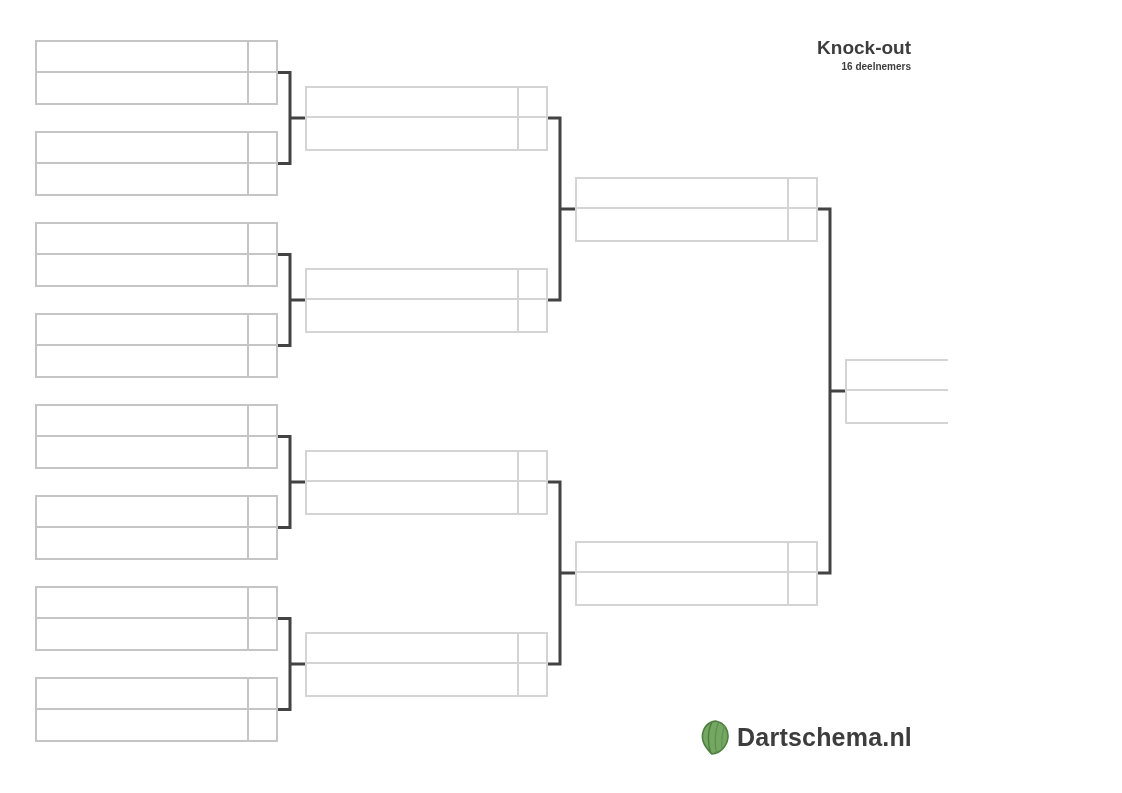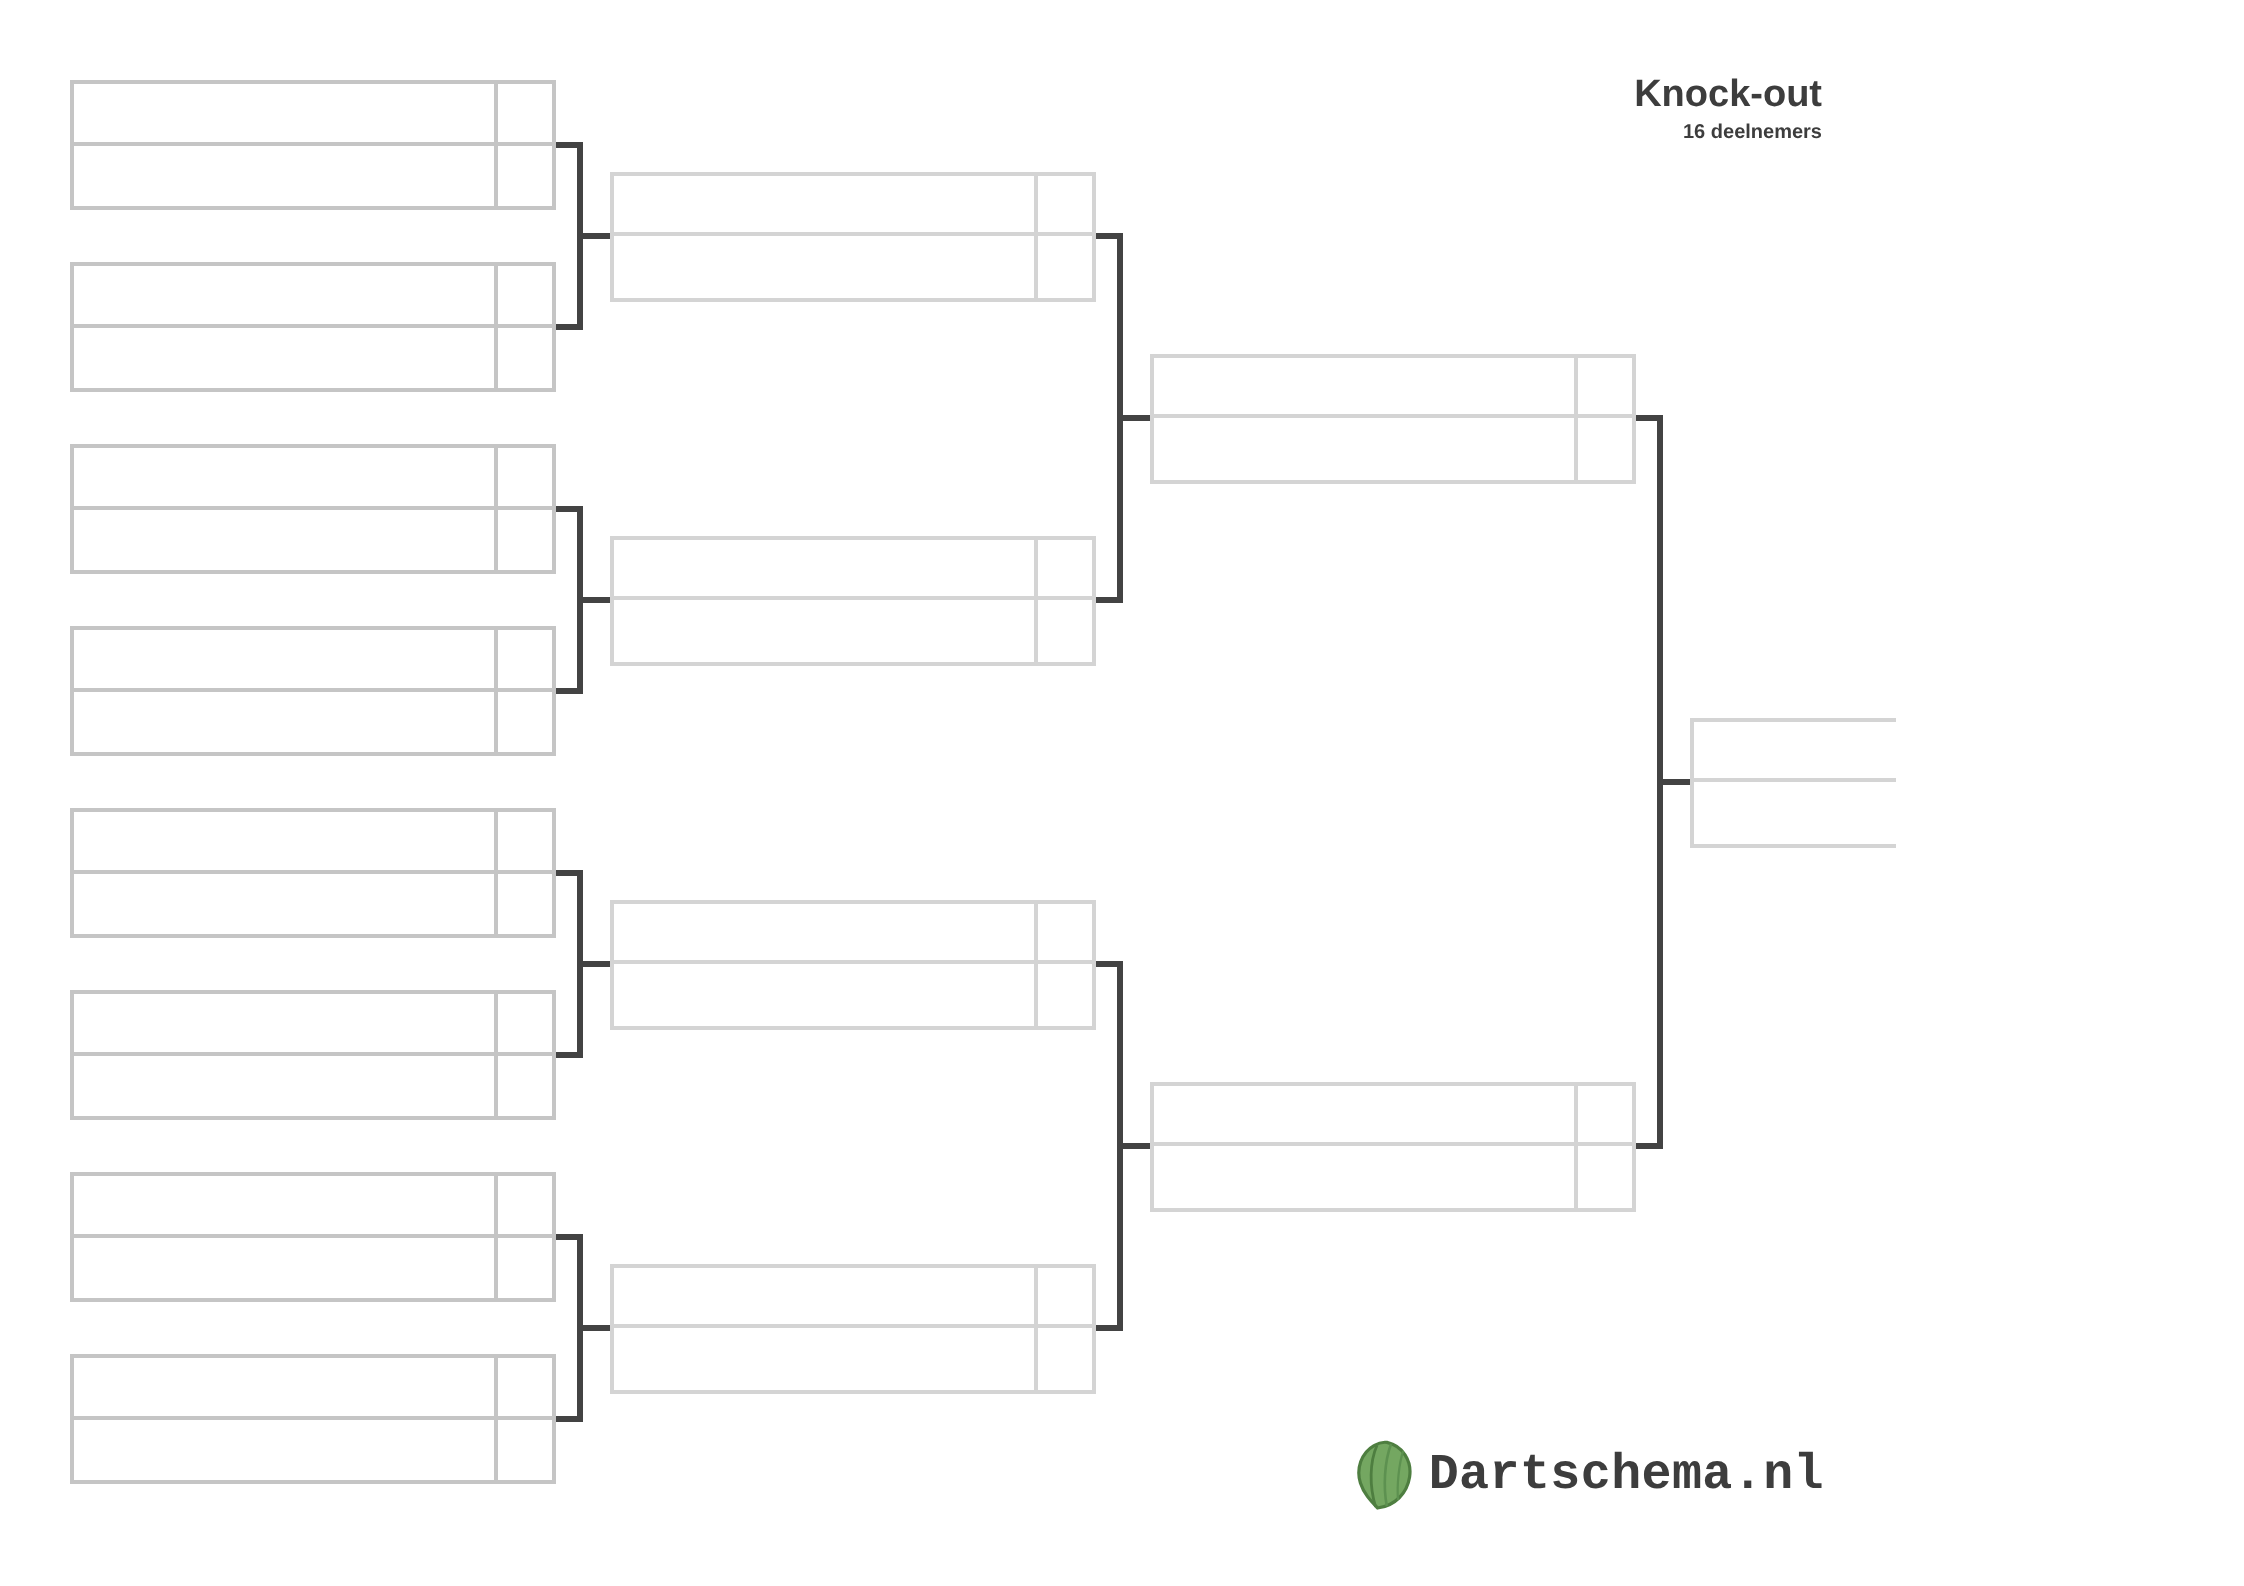--- a/index.html
+++ b/index.html
@@ -51,21 +51,21 @@
   .header .title{font-size:19px;font-weight:700;}
   .header .subtitle{font-size:10px;font-weight:700;margin-top:1px;}
   .brand{
     position:absolute;
     right:36px;bottom:38px;
     display:flex;align-items:center;gap:7px;
     color:var(--text);
     text-decoration:none;
     cursor:pointer;
   }
-  .brand-name{font-size:25px;font-weight:700;letter-spacing:.2px;font-family:Liberation Mono, monospace;}
+  .brand-name{font-size:25px;font-weight:700;letter-spacing:.2px;}
 </style>
 </head>
 <body>
 
 <div class="page">
 
   <svg id="connectors" width="1122" height="793">
     <path id="conn-path" fill="none" stroke-width="3" style="stroke:var(--connector)" d="M278 72.5H290V163.5H278M290 118H305M278 254.5H290V345.5H278M290 300H305M278 436.5H290V527.5H278M290 482H305M278 618.5H290V709.5H278M290 664H305M548 118H560V300H548M560 209H575M548 482H560V664H548M560 573H575M818 209H830V573H818M830 391H845"></path>
   </svg>
 

